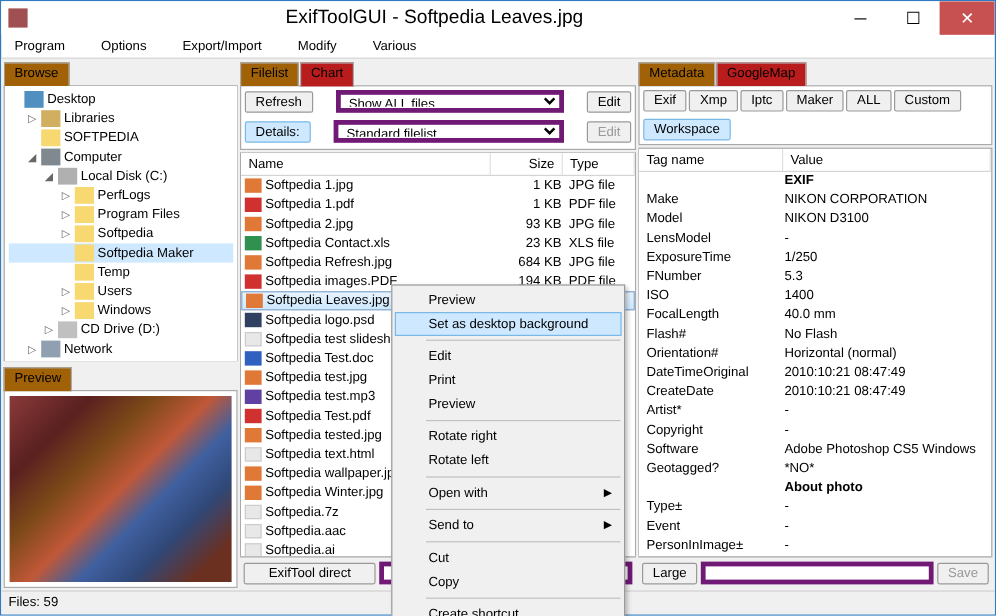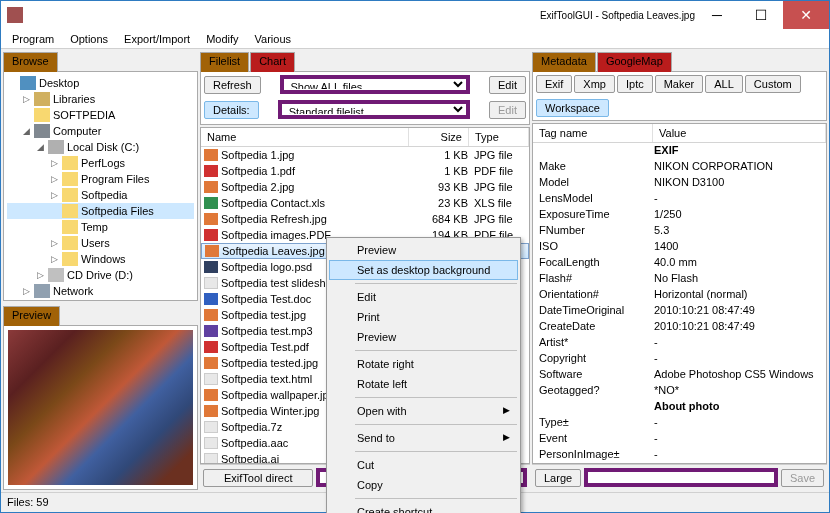--- a/index.html
+++ b/index.html
@@ -1,23 +1,23 @@
 <!DOCTYPE html>
 <html><head>
 <meta charset="utf-8">
 <style>
 *{margin:0;padding:0;box-sizing:border-box;font-family:"Segoe UI",Tahoma,sans-serif;font-size:11px;color:#000}
 body{background:#fff;width:830px;height:513px;overflow:hidden;border:1px solid #2e7bc1;display:flex;flex-direction:column}
 .titlebar{height:28px;background:#fff;display:flex;align-items:center;padding-left:6px;position:relative}
 .titlebar .icon{width:16px;height:16px;background:#a05050;margin-right:6px}
-.titlebar .title{flex:1;text-align:right;font-size:10px}
+.titlebar .title{flex:1;text-align:center;font-size:16px}
 .winbtns{display:flex;height:100%}
 .winbtn{width:44px;display:flex;align-items:center;justify-content:center;font-size:14px}
 .winbtn.close{background:#c75050;color:#fff;width:46px}
-.menubar{height:20px;display:flex;padding:2px 4px;gap:2px;border-bottom:1px solid #d0d0d0}
+.menubar{height:20px;display:flex;padding:2px 4px;gap:16px;border-bottom:1px solid #d0d0d0}
 .menubar span{padding:2px 7px}
 .content{flex:1;display:flex;background:#f0f0f0;padding:2px;gap:2px;overflow:hidden}
 .panel{background:#f0f0f0;display:flex;flex-direction:column}
 .left{width:195px}
 .mid{width:330px}
 .right{flex:1}
 .tabs{display:flex;height:20px}
 .tab{padding:2px 8px;border:1px solid #aaa;background:#b91c1c;border-bottom:none;margin-right:1px;position:relative;top:1px}
 .tab.active{background:#a16207;z-index:2}
 .box{border:1px solid #aaa;background:#fff;flex:1;overflow:auto}
@@ -136,21 +136,21 @@
           <span>Program Files</span>
         </div>
         <div class="tree-item" style="padding-left: 42px;">
           <span class="exp">▷</span>
           <span class="ico fold"></span>
           <span>Softpedia</span>
         </div>
         <div class="tree-item sel" style="padding-left: 42px;">
           <span class="exp"></span>
           <span class="ico fold"></span>
-          <span>Softpedia Files</span>
+          <span>Softpedia Maker</span>
         </div>
         <div class="tree-item" style="padding-left: 42px;">
           <span class="exp"></span>
           <span class="ico fold"></span>
           <span>Temp</span>
         </div>
         <div class="tree-item" style="padding-left: 42px;">
           <span class="exp">▷</span>
           <span class="ico fold"></span>
           <span>Users</span>

